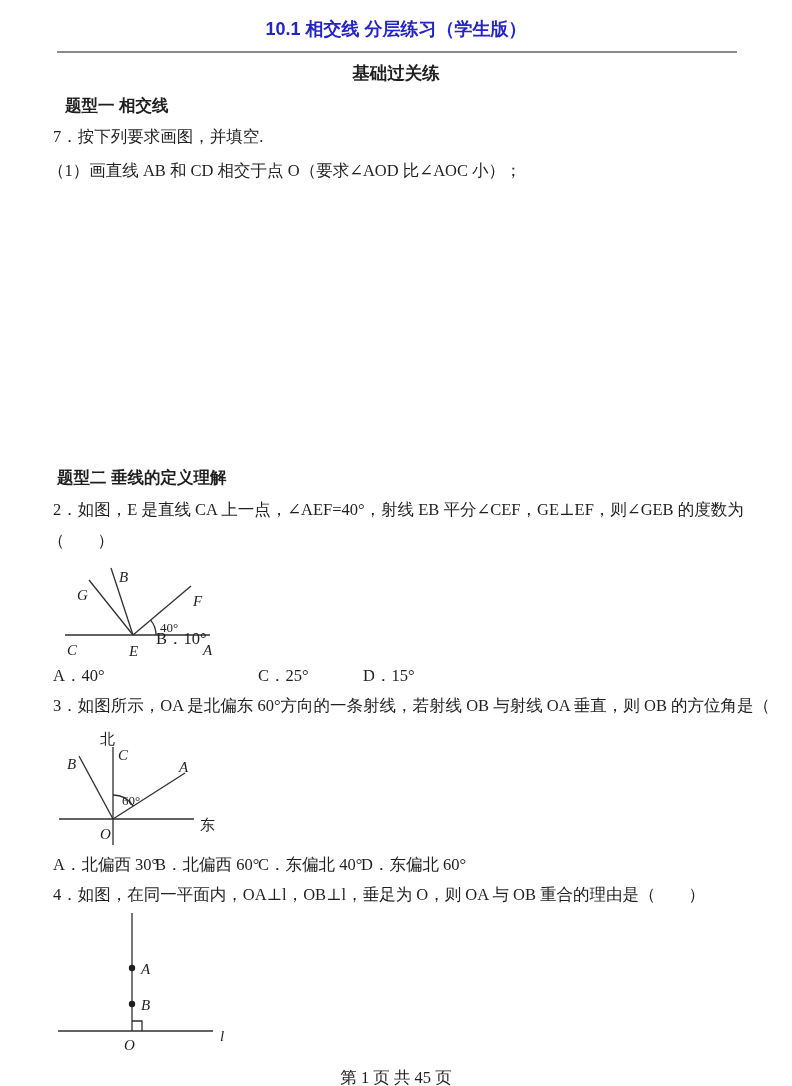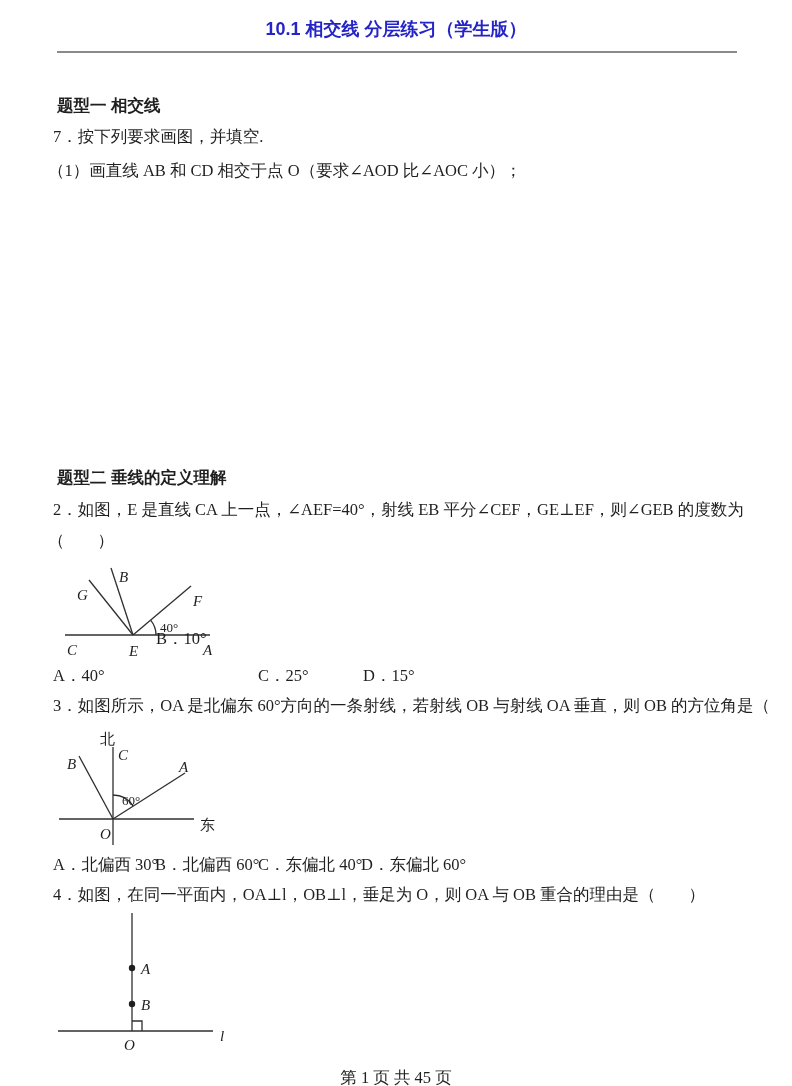--- a/index.html
+++ b/index.html
@@ -25,22 +25,23 @@
 </style>
 </head>
 <body>
 
 <div class="page">
 
   <div class="line center heading doc-title" style="top:19px;">10.1 相交线 分层练习（学生版）</div>
 
   <div class="rule"></div>
 
+  <div class="line center heading banner" style="top:63px;">基础过关练</div>
 
-  <div class="line heading" style="left:57px;top:95px;text-align:center;">题型一 相交线</div>
+  <div class="line heading" style="left:65px;top:95px;text-align:center;">题型一 相交线</div>
 
   <div class="line" style="left:53px;top:126px;">7．按下列要求画图，并填空.</div>
 
   <div class="line" style="left:48px;top:160px;">（1）画直线 AB 和 CD 相交于点 O（要求∠AOD 比∠AOC 小）；</div>
 
 
   <div class="line heading" style="left:57px;top:467px;">题型二 垂线的定义理解</div>
 
   <div class="line" style="left:53px;top:499px;">2．如图，E 是直线 CA 上一点，∠AEF=40°，射线 EB 平分∠CEF，GE⊥EF，则∠GEB 的度数为</div>
 

